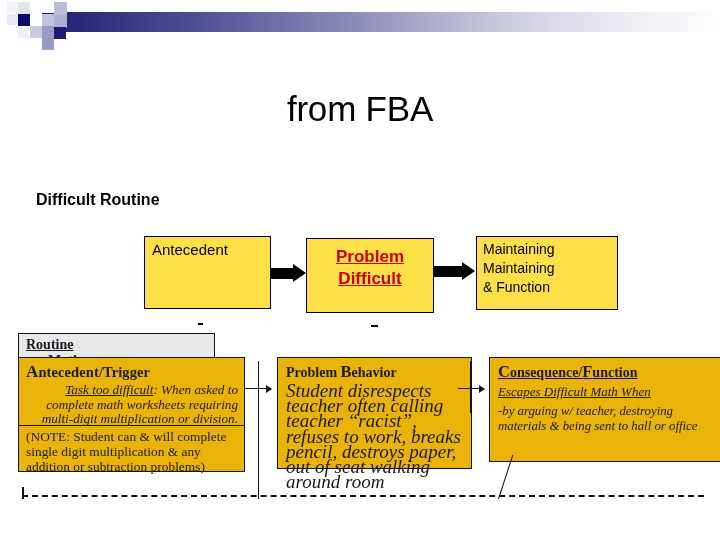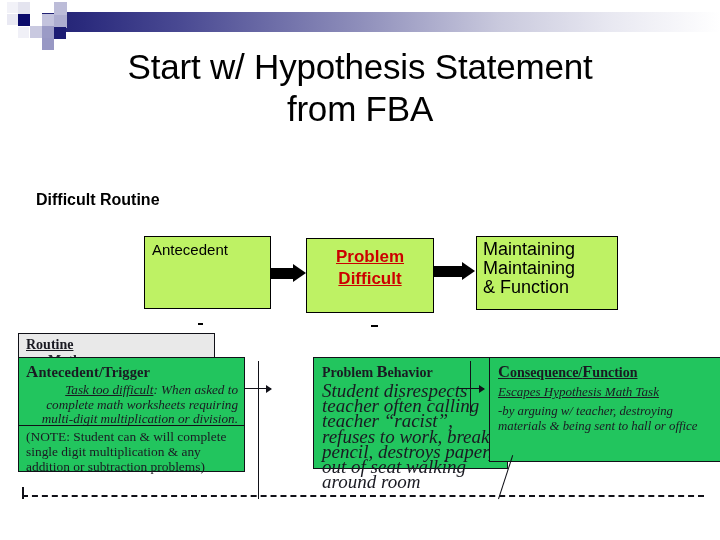--- a/index.html
+++ b/index.html
@@ -51,21 +51,21 @@
     top: 191px;
     font-size: 16px;
     font-weight: bold;
     color: #000000;
   }
 
   
   .flowbox {
     position: absolute;
     border: 1.6px solid #000000;
-    background: #bef264;
+    background: #fde047;
     box-sizing: border-box;
     color: #000000;
   }
   #box-antecedent {
     left: 144px; top: 236px; width: 127px; height: 73px;
     padding: 4px 0 0 7px;
     font-size: 15px;
   }
   #box-problem-behavior {
     left: 306px; top: 238px; width: 128px; height: 75px;
@@ -76,21 +76,21 @@
     display: block;
     color: #cc0000;
     font-weight: bold;
     font-size: 17px;
     line-height: 22px;
     text-decoration: underline;
   }
   #box-maintaining {
     left: 476px; top: 236px; width: 142px; height: 74px;
     padding: 3px 0 0 6px;
-    font-size: 18px;
+    font-size: 14px;
     line-height: 19px;
   }
 
   
   .arrow-thick {
     position: absolute;
     height: 0;
   }
   .arrow-thick .shaft {
     position: absolute;
@@ -125,21 +125,21 @@
   #scan-area {
     position: absolute;
     left: 0; top: 325px;
     width: 720px; height: 185px;
     color: #1a1a22;
     font-family: "Liberation Serif", serif;
   }
   .scanbox {
     position: absolute;
     border: 1.4px solid #111118;
-    background: #22c55e;
+    background: #eab308;
     box-sizing: border-box;
   }
 
   
   #scan-routine-header {
     left: 18px; top: 8px; width: 197px; height: 25px;
     background: #e9e9e9;
     padding: 3px 0 0 7px;
     font-size: 14px;
   }
@@ -181,21 +181,20 @@
     padding: 3px 5px 0 7px;
     font-size: 13.4px;
     line-height: 15px;
   }
   #scan-note .und { }
 
   
   #scan-problem {
     left: 277px; top: 32px; width: 195px; height: 112px;
     padding: 4px 6px 0 8px;
-    margin-left: 36px;
   }
   #scan-problem .hd {
     font-weight: bold;
     font-size: 14px;
     display: block;
     margin-bottom: 1px;
   }
   #scan-problem .hd .cap { font-size: 16.5px; }
   #scan-problem .body {
     font-style: italic;
@@ -295,21 +294,21 @@
     <div class="deco-sq" style="left: 30px; top: 26px; width: 12px; height: 12px; background: rgb(201, 201, 224);"></div>
     <div class="deco-sq" style="left: 42px; top: 26px; width: 12px; height: 12px; background: rgb(155, 155, 198);"></div>
     <div class="deco-sq" style="left: 54px; top: 27px; width: 12px; height: 12px; background: rgb(29, 29, 116);"></div>
     <div class="deco-sq" style="left: 7px; top: 2px; width: 11px; height: 11px; background: rgb(242, 242, 248);"></div>
     <div class="deco-sq" style="left: 7px; top: 14px; width: 11px; height: 11px; background: rgb(233, 233, 243);"></div>
     <div class="deco-sq" style="left: 18px; top: 27px; width: 11px; height: 11px; background: rgb(240, 240, 247);"></div>
     <div class="deco-sq" style="left: 42px; top: 38px; width: 12px; height: 12px; background: rgb(152, 152, 196);"></div>
   </div>
 
 <div id="slide-title">
-  <span>Start w/ Hypothesis Statement</span><br>
+  <br>
   <span>from FBA</span>
 </div>
 
 <div id="targeted-routine">Difficult Routine</div>
 
 <div class="flowbox" id="box-antecedent">
   <span>Antecedent</span>
 </div>
 
 <div class="arrow-thick" id="arrow-ante-to-pb">
@@ -358,20 +357,20 @@
   <div class="scanbox" id="scan-problem">
     <span class="hd"><span>Problem </span><span class="cap">B</span><span>ehavior</span></span>
     <span class="body">Student disrespects teacher often calling teacher “racist”, refuses to work, breaks pencil, destroys paper, out of seat walking around room</span>
   </div>
 
   <div class="scan-vline" id="scan-vline-2"></div>
   <div class="arrow-thin" id="scan-arrow-2"></div>
 
   <div class="scanbox" id="scan-consequence">
     <span class="hd"><span class="cap">C</span><span>onsequence/</span><span class="cap">F</span><span>unction</span></span>
-    <span class="fn">Escapes Hypothesis Math Task</span>
+    <span class="fn">Escapes Difficult Math When</span>
     <span class="body">-by arguing w/ teacher, destroying materials &amp; being sent to hall or office</span>
   </div>
 
   <div id="scan-diagonal"></div>
   <div id="scan-left-tick"></div>
   <div id="scan-dashed"></div>
 </div>
 
 </body></html>

